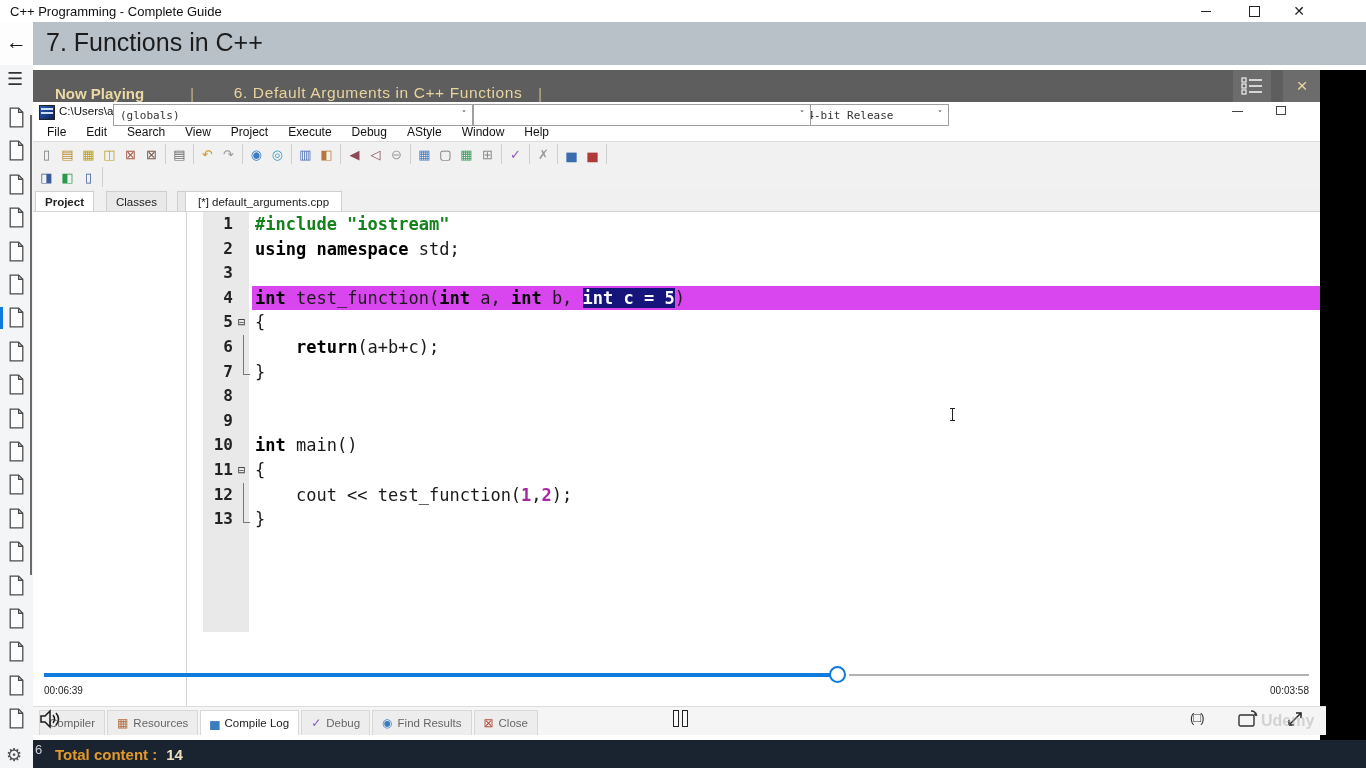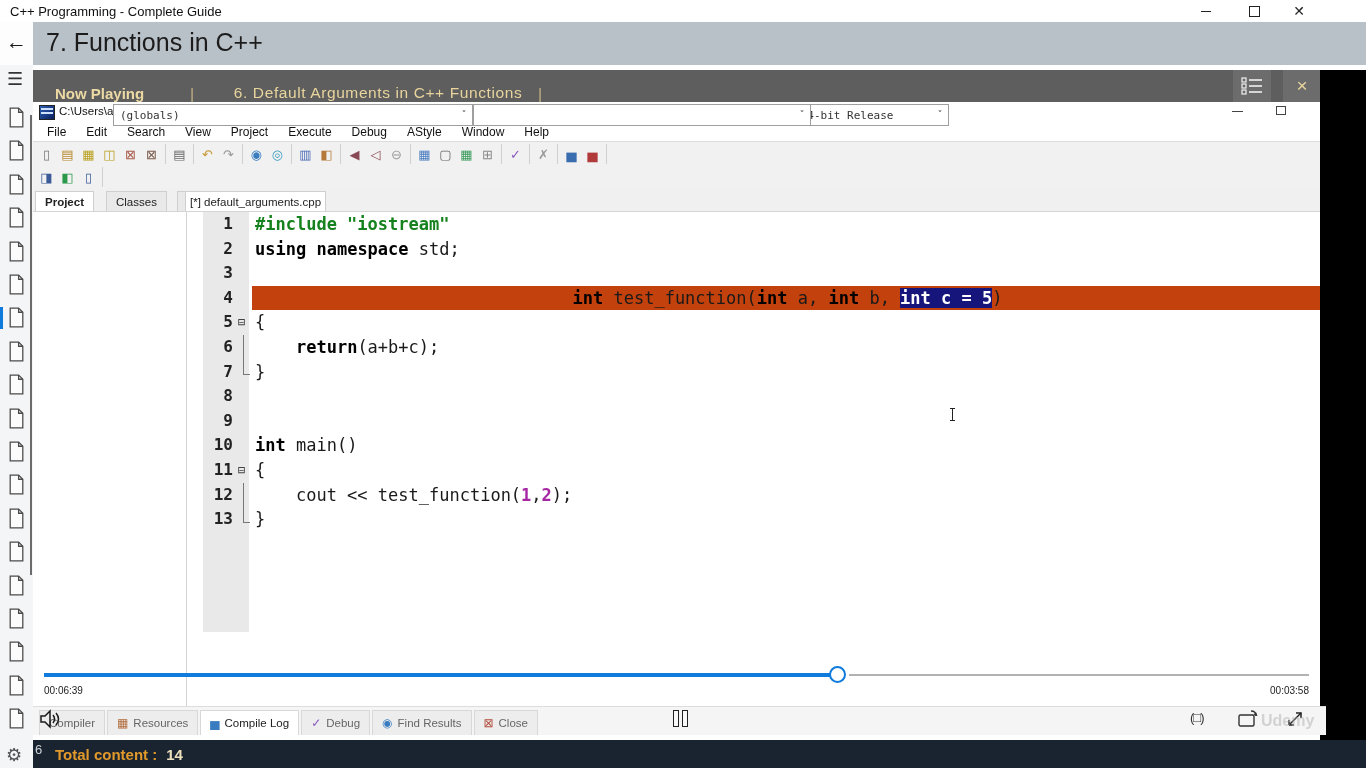--- a/index.html
+++ b/index.html
@@ -59,34 +59,34 @@
   .ticon{width:21px;height:19px;display:flex;align-items:center;justify-content:center;font-size:13px;}
   .dd{position:absolute;height:20px;background:#fff;border:1px solid #9f9f9f;font-family:"DejaVu Sans Mono",monospace;font-size:11px;color:#333;display:flex;align-items:center;padding-left:6px;}
   .dd .chev{position:absolute;right:5px;font-size:10px;color:#555;}
   .dd-compiler{left:668px;top:2px;width:240px;}
   .dtb2{position:absolute;left:0;top:63px;width:100%;height:24px;background:#f1f1f1;border-bottom:1px solid #dcdcdc;display:flex;align-items:center;}
   .dd-globals{left:80px;top:2px;width:352px;}
   .dd-empty{left:440px;top:2px;width:330px;}
   .dtabs{position:absolute;left:0;top:87px;width:100%;height:22px;background:#f0f0f0;}
   .ptab{position:absolute;top:2px;height:20px;padding:0 9px;font-size:11.5px;color:#222;display:flex;align-items:center;background:#e9e9e9;border:1px solid #cfcfcf;border-bottom:none;}
   .ptab.active{background:#fff;font-weight:bold;}
-  .etab{position:absolute;left:152px;top:2px;height:20px;padding:0 4px;font-size:11.5px;color:#222;display:flex;align-items:center;background:#fff;border:1px solid #cfcfcf;border-bottom:none;}
+  .etab{position:absolute;left:152px;top:2px;height:20px;padding:0 12px;font-size:11.5px;color:#222;display:flex;align-items:center;background:#fff;border:1px solid #cfcfcf;border-bottom:none;}
 
   .dmain{position:absolute;left:0;top:109px;width:100%;height:495px;background:#fff;}
   .projpanel{position:absolute;left:0;top:0;width:153px;height:100%;background:#fff;border-right:1px solid #d5d5d5;border-top:1px solid #d5d5d5;}
   .editor{position:absolute;left:153px;top:0;right:0;height:100%;border-top:1px solid #d5d5d5;}
   .gutter{position:absolute;left:17px;top:0;width:46px;height:420px;background:#e9e9e9;}
   .cl{position:absolute;left:0;right:0;height:24.6px;display:flex;font-family:"DejaVu Sans Mono",monospace;font-size:17px;}
   .cl .ln{width:30px;margin-left:17px;text-align:right;padding-right:3px;font-weight:bold;color:#222;font-size:16px;line-height:24.6px;}
   .cl .fold{width:16px;position:relative;}
   .fold .fo{position:absolute;left:2px;top:6px;font-size:12px;color:#444;line-height:12px;}
   .fold .fm{position:absolute;left:7px;top:0;width:1px;height:100%;background:#777;}
   .fold .fe{position:absolute;left:7px;top:0;width:6px;height:60%;border-left:1px solid #777;border-bottom:1px solid #777;}
   .cl .ct{flex:1;white-space:pre;line-height:24.6px;color:#1a1a1a;padding-left:3px;}
-  .cl.hl .ct{background:#c2410c;text-align:center;}
+  .cl.hl .ct{background:#d946ef;}
   .sg-k{font-weight:bold;color:#000;}
   .sg-g{color:#15821d;font-weight:bold;}
   .sg-n{color:#a626a4;font-weight:bold;}
   .sg-s{background:#15157c;color:#fff;font-weight:bold;}
   .txtcursor{position:absolute;left:766px;top:196px;width:1px;height:13px;background:#222;}
   .txtcursor:before,.txtcursor:after{content:"";position:absolute;left:-2px;width:5px;height:1px;background:#222;}
   .txtcursor:before{top:0;} .txtcursor:after{bottom:0;}
 
   
   .ostrip{position:absolute;left:0;top:604px;width:100%;height:28px;background:#f5f5f5;border-top:1px solid #ddd;display:flex;align-items:flex-end;padding-left:6px;}

